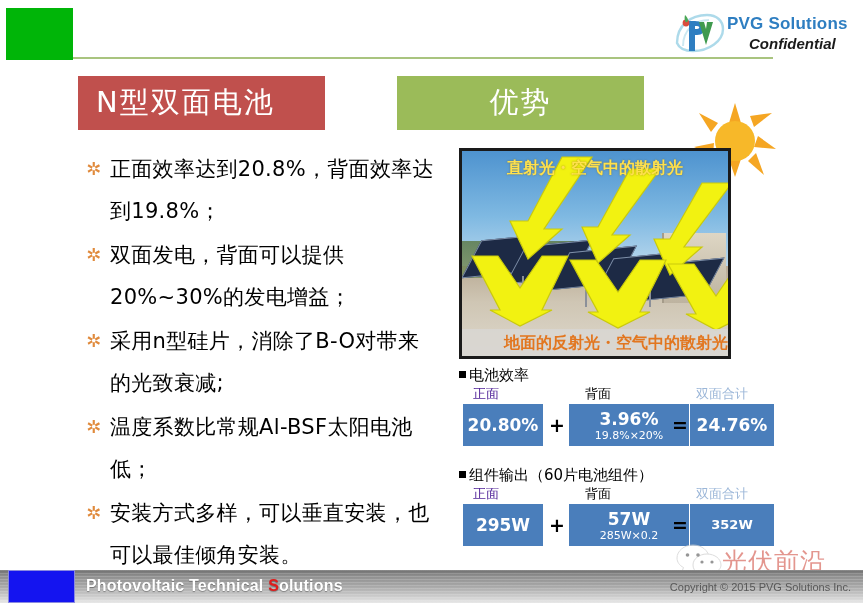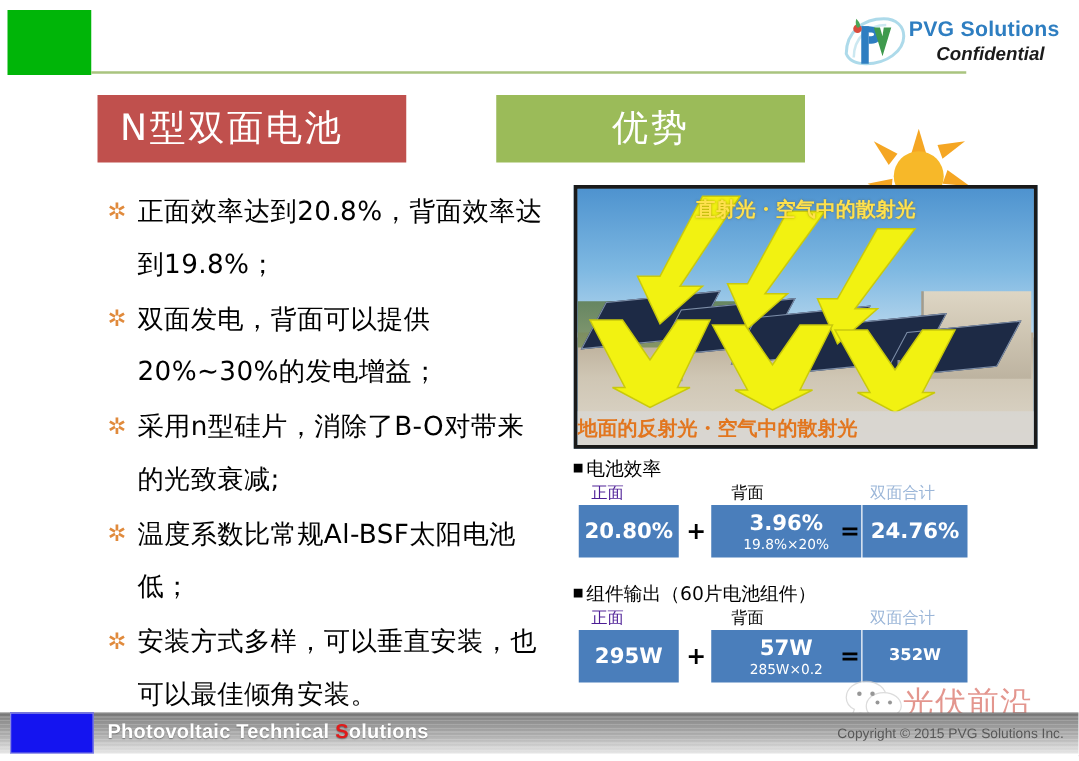--- a/index.html
+++ b/index.html
@@ -58,21 +58,21 @@
     flex:0 0 26px; color:#e08a3c; font-size:18px; line-height:42px;
     text-align:left; padding-left:2px;
   }
   .bullet-text {
     flex:1 1 auto; color:#000000; font-size:21px; line-height:42px;
     font-family:"DejaVu Sans",sans-serif; letter-spacing:.3px;
   }
 
   
   .photo-frame {
-    position:absolute; left:459px; top:148px; width:371px; height:211px;
+    position:absolute; left:459px; top:148px; width:272px; height:211px;
     border:3px solid #1a1a1a; background:#6ea9d8; overflow:hidden;
   }
   .sky {
     position:absolute; left:0; top:0; right:0; height:58%;
     background:linear-gradient(180deg,#4e93cf 0%,#7fb9e2 55%,#bcd9ee 100%);
   }
   .ground {
     position:absolute; left:0; bottom:0; right:0; height:44%;
     background:linear-gradient(180deg,#b9ab95 0%,#cfc6b4 40%,#ded8cc 100%);
   }
@@ -101,21 +101,21 @@
     font-family:"DejaVu Sans",sans-serif; line-height:21px;
     text-shadow:0 0 2px rgba(90,70,0,.5);
     padding:0 26px;
   }
   .photo-label-bottom-band {
     position:absolute; left:0; right:0; bottom:0; height:27px;
     background:rgba(216,214,210,.88);
   }
   .photo-label-bottom {
     position:absolute; left:0; right:0; bottom:3px;
-    text-align:left; color:#e2761f; font-size:16px; font-weight:bold;
+    text-align:right; color:#e2761f; font-size:16px; font-weight:bold;
     font-family:"DejaVu Sans",sans-serif; line-height:21px;
   }
   .arrow-dn { position:absolute; }
   .arrow-up { position:absolute; }
 
   
   .sun { position:absolute; left:694px; top:103px; width:82px; height:74px; }
 
   
   .calc-block { position:absolute; }

